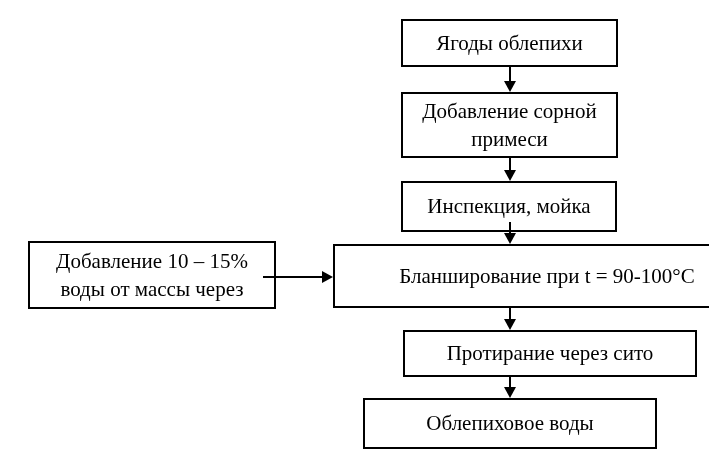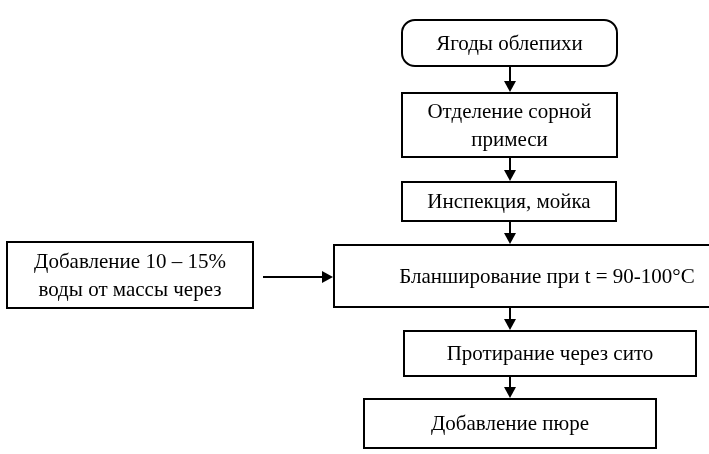--- a/index.html
+++ b/index.html
@@ -25,25 +25,25 @@
     flex-direction:column;
     align-items:center;
     justify-content:center;
     text-align:center;
     font-size:21px;
     line-height:1.35;
     padding:0 4px;
   }
   .node span{display:block;}
   
-  .n-berries   {left:401px; top:19px;  width:217px; height:48px;border-radius:14px;}
+  .n-berries   {left:401px; top:19px;  width:217px; height:48px;}
   .n-separation{left:401px; top:92px;  width:217px; height:66px;}
-  .n-inspection{left:401px; top:181px; width:216px; height:41px;}
+  .n-inspection{left:401px; top:181px; width:216px; height:51px;}
   .n-blanching {left:333px; top:244px; width:428px; height:64px;}
-  .n-water     {left:6px;  top:241px; width:248px; height:68px;}
+  .n-water     {left:28px;  top:241px; width:248px; height:68px;}
   .n-sieving   {left:363px; top:330px; width:294px; height:47px;margin-left:40px;}
   .n-puree     {left:363px; top:398px; width:294px; height:51px;}
   
   .arrow-v{
     position:absolute;
     width:13px;
     display:flex;
     flex-direction:column;
     align-items:center;
   }
@@ -83,21 +83,21 @@
   <div class="node n-berries">
     <span>Ягоды облепихи</span>
   </div>
 
   <div class="arrow-v a1">
     <div class="vline"></div>
     <div class="vhead"></div>
   </div>
 
   <div class="node n-separation">
-    <span>Отделение сорной примеси</span>
+    <span>Добавление сорной примеси</span>
   </div>
 
   <div class="arrow-v a2">
     <div class="vline"></div>
     <div class="vhead"></div>
   </div>
 
   <div class="node n-inspection">
     <span>Инспекция, мойка</span>
   </div>
@@ -129,16 +129,16 @@
   <div class="node n-sieving">
     <span>Протирание через сито</span>
   </div>
 
   <div class="arrow-v a5">
     <div class="vline"></div>
     <div class="vhead"></div>
   </div>
 
   <div class="node n-puree">
-    <span>Добавление пюре</span>
+    <span>Облепиховое воды</span>
   </div>
 
 </div>
 
 </body></html>

